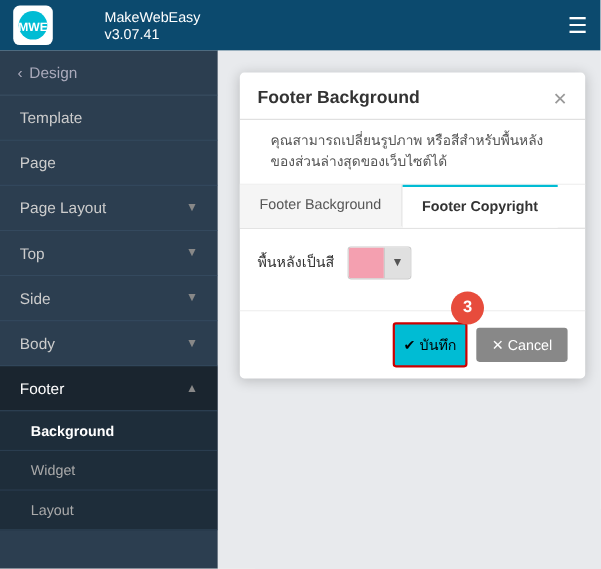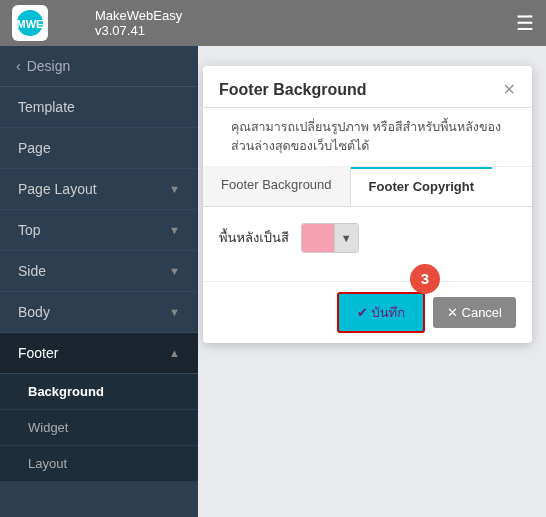--- a/index.html
+++ b/index.html
@@ -2,21 +2,21 @@
 <html><head>
   <meta charset="utf-8">
   <style>
     * { box-sizing: border-box; margin: 0; padding: 0; }
     body { font-family: Arial, sans-serif; width: 546px; height: 517px; overflow: hidden; background: #f0f0f0; }
 
     
     .topbar {
       width: 100%;
       height: 46px;
-      background: #737373;
+      background: #0c4a6e;
       display: flex;
       align-items: center;
       padding: 0 12px;
       gap: 10px;
     }
     .topbar-logo {
       width: 36px;
       height: 36px;
       background: white;
       border-radius: 6px;
@@ -97,21 +97,21 @@
       flex: 1;
       background: #e8eaed;
       position: relative;
       padding: 0;
     }
 
     
     .dialog {
       position: absolute;
       top: 20px;
-      left: 5px;
+      left: 20px;
       right: 14px;
       background: white;
       border-radius: 4px;
       box-shadow: 0 2px 12px rgba(0,0,0,0.2);
     }
     .dialog-header {
       padding: 14px 16px 8px;
       display: flex;
       align-items: center;
       justify-content: space-between;
@@ -204,23 +204,23 @@
       padding: 10px 16px;
       display: flex;
       justify-content: flex-end;
       gap: 8px;
       align-items: center;
       border-top: 1px solid #eee;
       position: relative;
     }
     .btn-save {
       background: #00bcd4;
-      color: #701a75;
+      color: #000000;
       border: none;
-      padding: 8px 18px;
+      padding: 8px 8px;
       border-radius: 3px;
       font-size: 13px;
       cursor: pointer;
       display: flex;
       align-items: center;
       gap: 5px;
       border: 2px solid #cc0000;
     }
     .btn-cancel {
       background: #888;

